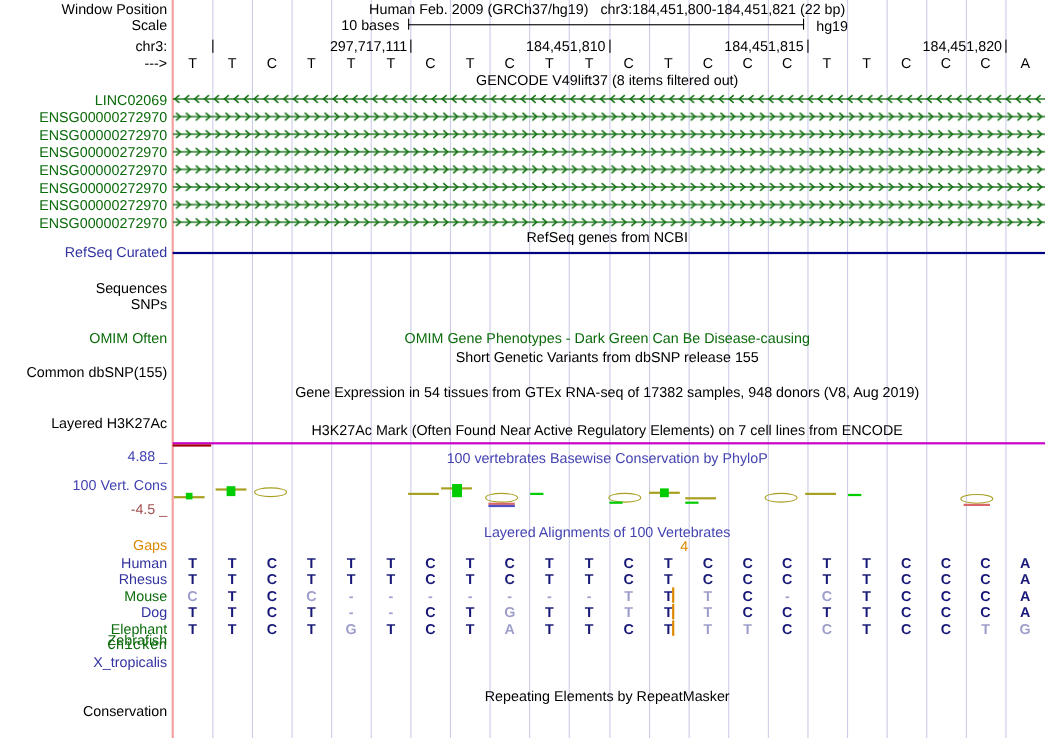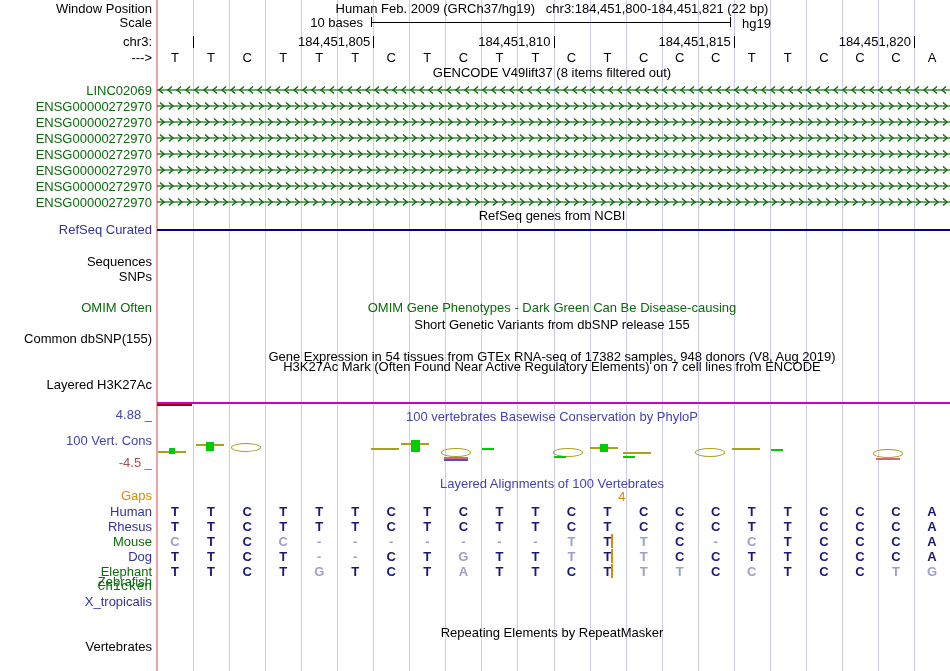--- a/index.html
+++ b/index.html
@@ -81,21 +81,21 @@
   <div class="rlab" style="left:157px;width:206px;top:16px">10 bases</div>
   <div id="scalebar" style="left:371px;width:360px"></div>
   <div class="sbtick" style="left:371px"></div>
   <div class="sbtick" style="left:730px"></div>
   <div style="position:absolute;left:742px;top:16px">hg19</div>
 
   <div class="lab" style="top:35px">chr3:</div>
   <div id="ruler">
       <div class="tick" style="left: 193.045px; top: 36px; height: 12px;"></div>
       <div class="tick" style="left: 373.273px; top: 36px; height: 12px;"></div>
-      <div class="rlab" style="left: 272.273px; width: 98px; top: 35px;">184,451,805</div>
+      <div class="rlab" style="left: 272.273px; width: 98px; top: 35px;">297,717,111</div>
       <div class="tick" style="left: 553.5px; top: 36px; height: 12px;"></div>
       <div class="rlab" style="left: 452.5px; width: 98px; top: 35px;">184,451,810</div>
       <div class="tick" style="left: 733.727px; top: 36px; height: 12px;"></div>
       <div class="rlab" style="left: 632.727px; width: 98px; top: 35px;">184,451,815</div>
       <div class="tick" style="left: 913.955px; top: 36px; height: 12px;"></div>
       <div class="rlab" style="left: 812.955px; width: 98px; top: 35px;">184,451,820</div>
     </div>
 
   <div class="lab" style="top:51px">---&gt;</div>
   <div id="seqrow">
@@ -166,21 +166,21 @@
   <div class="lab" style="top:255px">Sequences</div>
   <div class="lab" style="top:270px">SNPs</div>
 
   <div class="ctr green" style="top:301px">OMIM Gene Phenotypes - Dark Green Can Be Disease-causing</div>
   <div class="lab green" style="top:301px">OMIM Often</div>
 
   <div class="ctr" style="top:318px">Short Genetic Variants from dbSNP release 155</div>
   <div class="lab" style="top:332px">Common dbSNP(155)</div>
 
   <div class="ctr" style="top:350px">Gene Expression in 54 tissues from GTEx RNA-seq of 17382 samples, 948 donors (V8, Aug 2019)</div>
-  <div class="ctr" style="top:360px">H3K27Ac Mark (Often Found Near Active Regulatory Elements) on 7 cell lines from ENCODE</div>
+  <div class="ctr" style="top:384px">H3K27Ac Mark (Often Found Near Active Regulatory Elements) on 7 cell lines from ENCODE</div>
   <div class="lab" style="top:378px">Layered H3K27Ac</div>
   <div id="magenta-line"></div>
   <div id="red-seg"></div>
 
   <div class="lab blue" style="top:408px">4.88 _</div>
   <div class="ctr blue" style="top:410px">100 vertebrates Basewise Conservation by PhyloP</div>
   <div class="lab blue" style="top:434px">100 Vert. Cons</div>
   <div class="lab" style="top:456px;color:var(--neg-red)">-4.5 _</div>
   <div id="consmarks">
       <div class="oline" style="left: 158px; top: 451px; width: 28px;"></div>
@@ -339,15 +339,15 @@
         <div class="bl mz" style="left: 895.932px; top: 565px; color: var(--letter-light);">T</div>
         <div class="bl mz" style="left: 931.977px; top: 565px; color: var(--letter-light);">G</div>
       </div>
       <div class="ibar" style="left: 611.173px; top: 564px; height: 14px;"></div>
       <div class="lab green" style="top: 580px; font-family: Liberation Mono, monospace;">Chicken</div>
       <div class="lab navy" style="top: 595px;">X_tropicalis</div>
       <div class="lab green" style="top: 575px;">Zebrafish</div>
     </div>
 
   <div class="ctr" style="top:626px">Repeating Elements by RepeatMasker</div>
-  <div class="lab" style="top:640px">Vertebrates</div>
+  <div class="lab" style="top:640px">Conservation</div>
 
 </div>
 
 </body></html>

